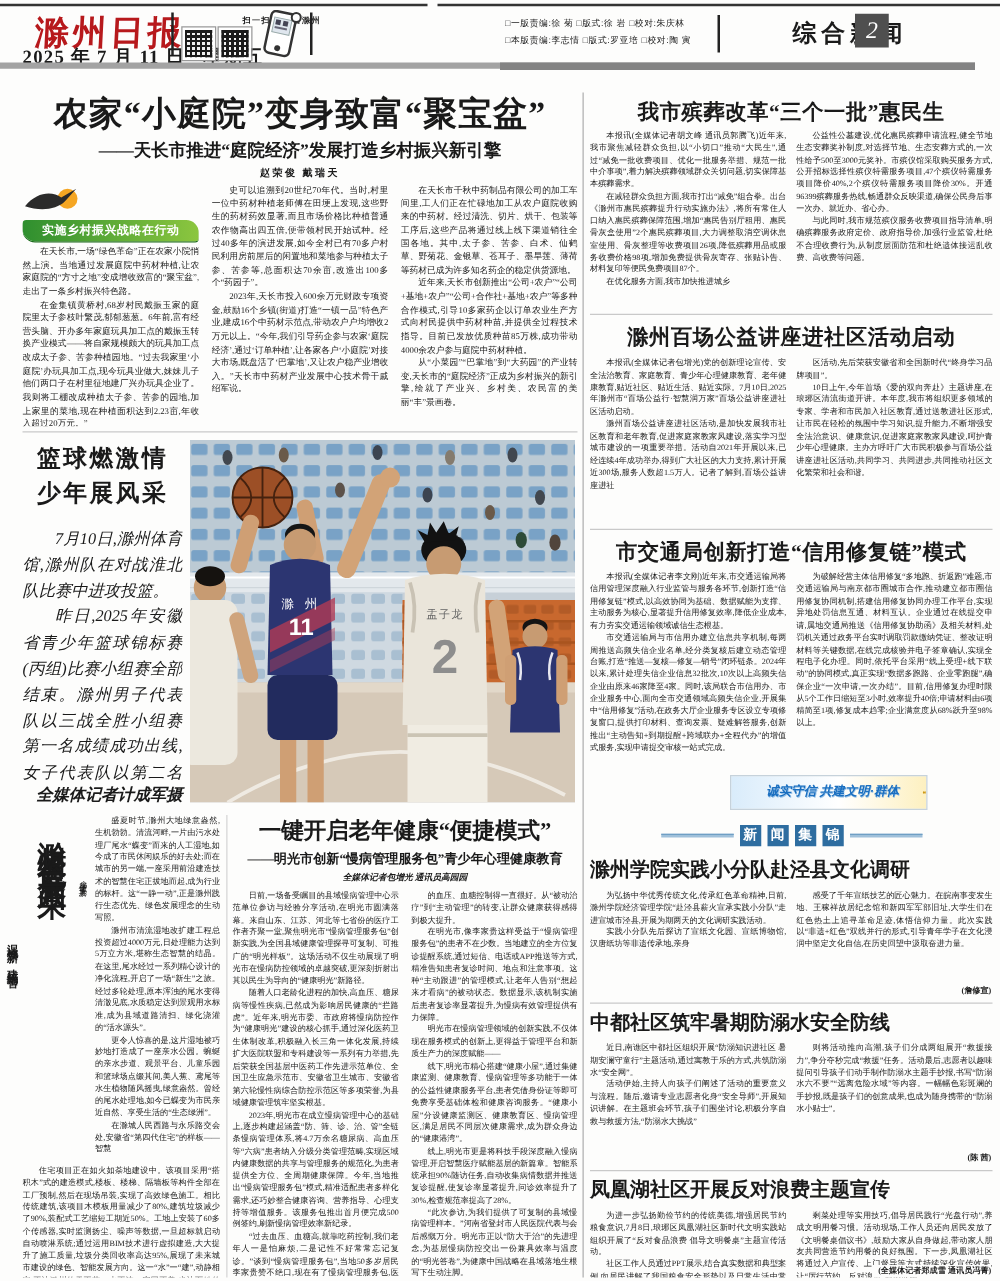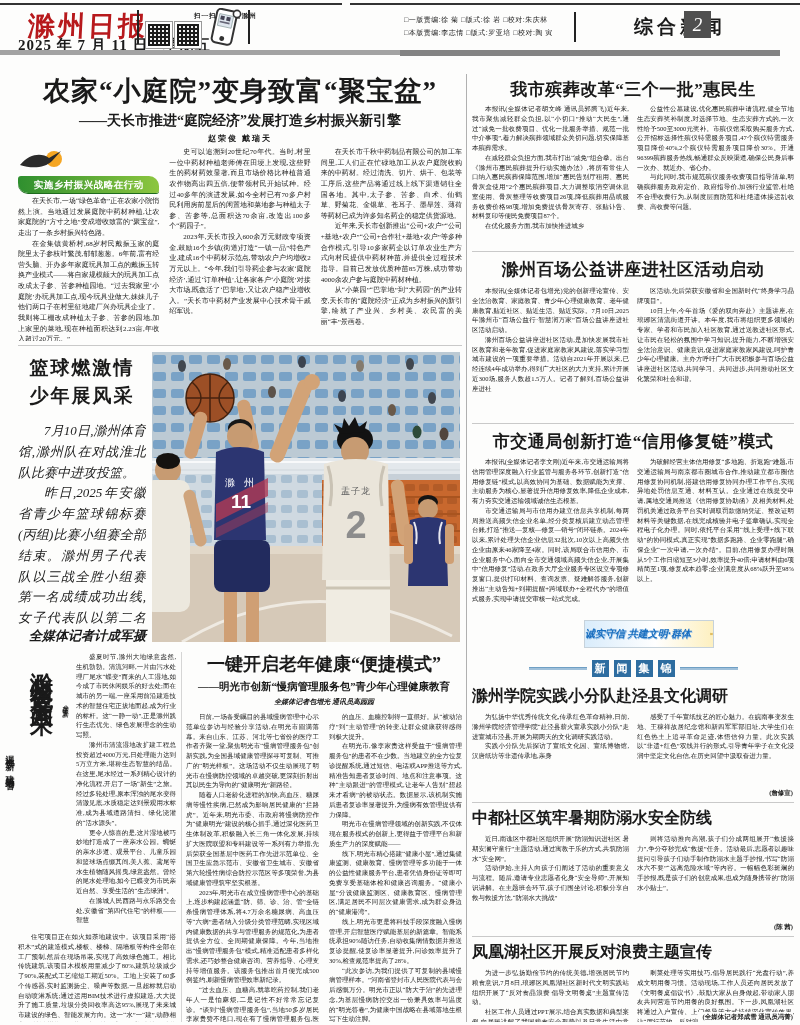--- a/index.html
+++ b/index.html
@@ -61,21 +61,21 @@
   .hh-sub{width:276px;text-align:center;font-size:10.5px;font-weight:bold;}
   .hh-by{width:276px;text-align:center;font-size:7px;font-style:italic;font-weight:bold;}
   
   .digest{display:flex;align-items:center;justify-content:center;gap:5px;}
   .digest .dline{width:58px;height:2px;background:#9fc0da;border-top:1px solid #6f9fc4;}
   .digest .dbox{width:17px;height:17px;background:#2e6da0;color:#fff;text-align:center;
       font:bold 11px/17px "Liberation Sans","DejaVu Sans",sans-serif;}
   
   .cbanner{position:absolute;left:112px;top:190px;width:128px;height:26px;z-index:3;
       background:linear-gradient(90deg,#d9ecfb 0%,#ffffff 55%,#fdf0c0 100%);
-      border:1px solid #c6d2db;display:flex;align-items:center;justify-content:center;gap:19px;}
+      border:1px solid #c6d2db;display:flex;align-items:center;justify-content:center;gap:19px;padding-left:28px;}
   .cbanner span{font:italic bold 10px/1 "Liberation Sans","DejaVu Sans",sans-serif;color:#1a6fc0;
       text-shadow:0.5px 0.5px 0 #9cc4e8;white-space:nowrap;}
 </style>
 </head>
 <body>
 
 <div class="abs topline" style="left:0;top:3px;width:342px;"></div>
 <div class="abs topline" style="left:350px;top:3px;width:450px;"></div>
 
 <div class="abs masthead-title" style="left:28px;top:8px;">滁州日报</div>

